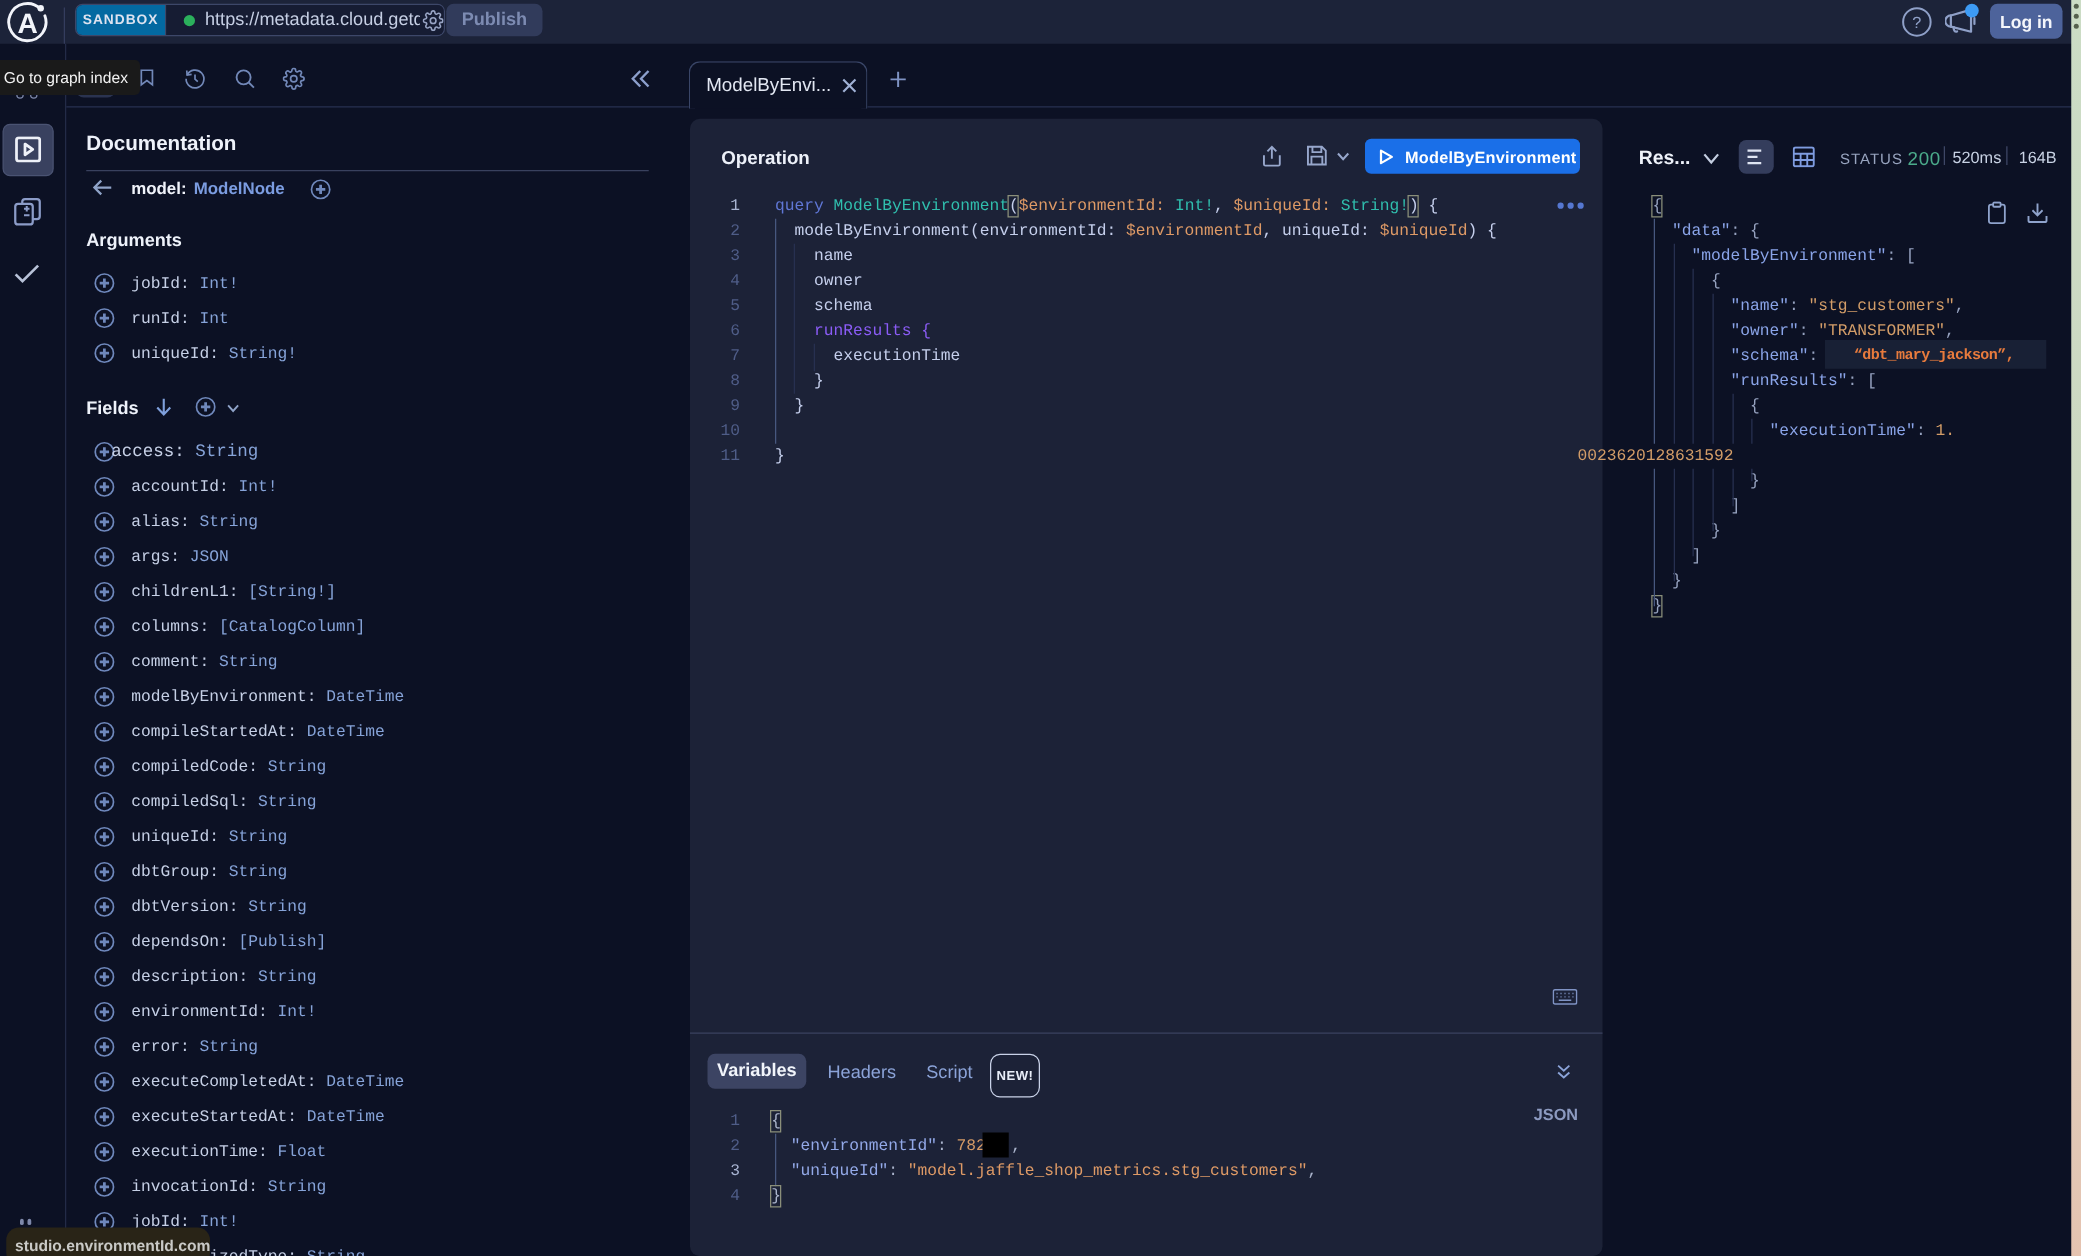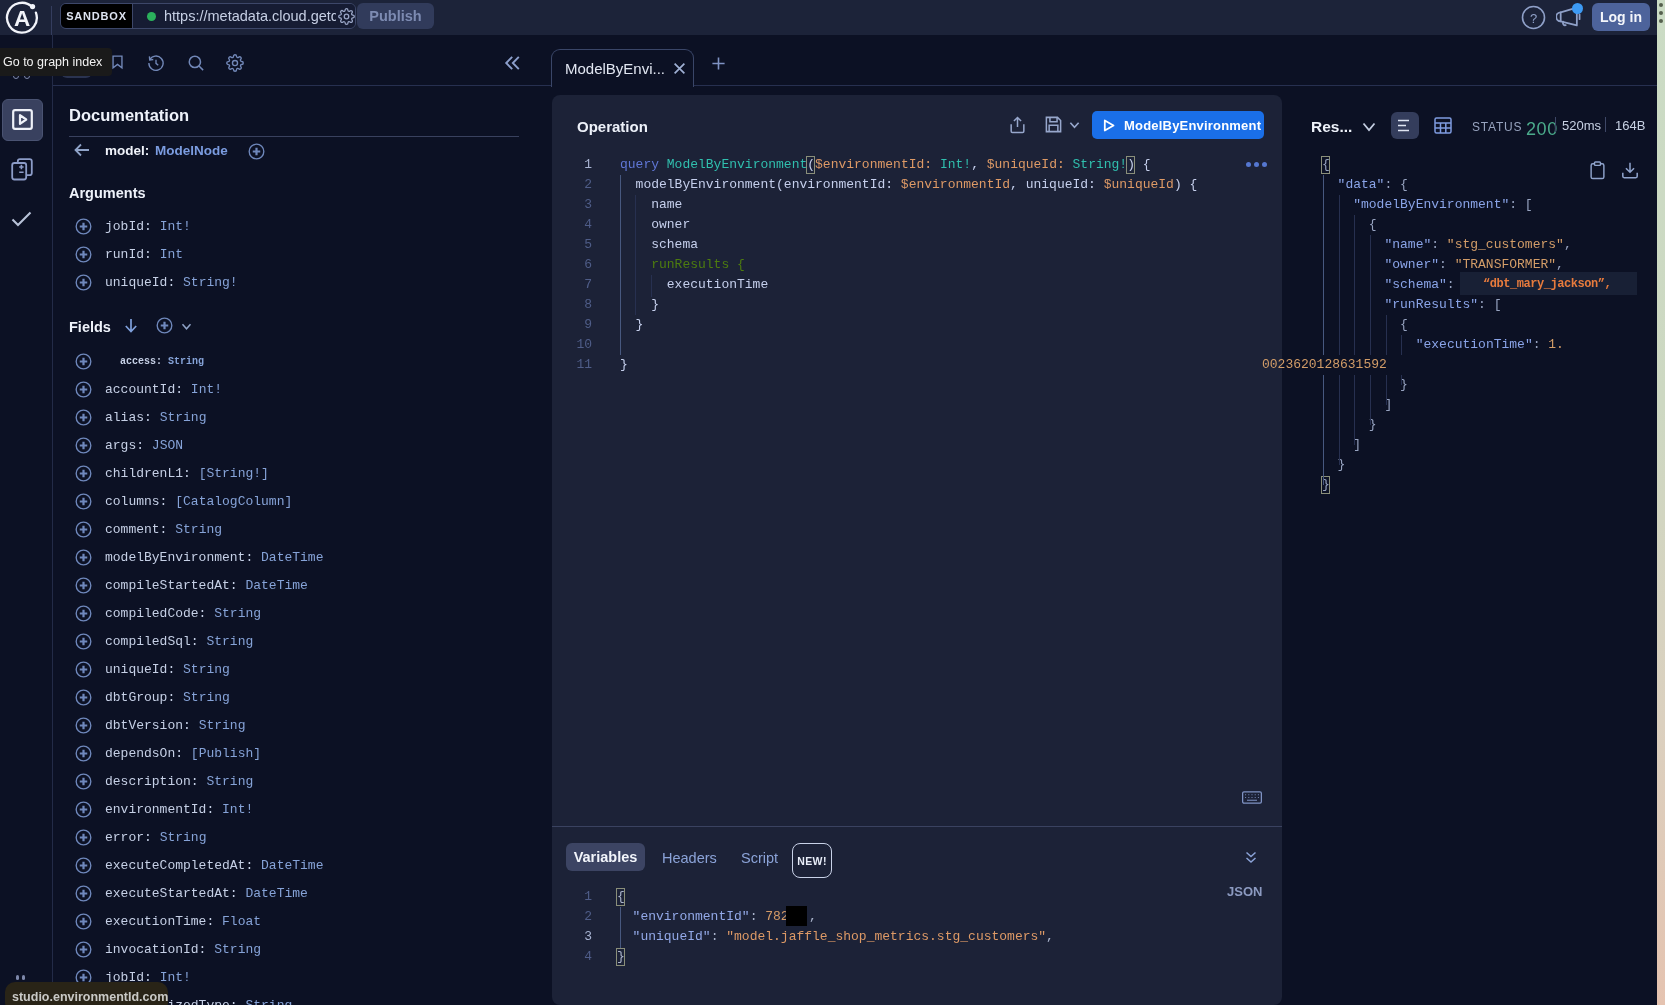--- a/index.html
+++ b/index.html
@@ -16,21 +16,21 @@
 <div class="abs" style="left:0;top:0;width:1665px;height:35px;background:#1c2339;"></div>
 <div class="abs" style="left:51px;top:6px;width:1px;height:29px;background:#343d5e;"></div>
 
 <svg class="abs" style="left:4px;top:0px;" width="38" height="36" viewBox="0 0 38 36">
   <path d="M 31.90 12.60 A 14.9 14.9 0 1 1 28.25 6.98" fill="none" stroke="#f2f4fa" stroke-width="2.3" stroke-linecap="round"></path>
   <circle cx="28.55" cy="6.58" r="2.6" fill="#f2f4fa"></circle>
   <text x="18.2" y="26" font-size="22.5" font-weight="bold" fill="#f2f4fa" text-anchor="middle" font-family="Liberation Sans">A</text>
 </svg>
 
 <div class="abs" style="left:60px;top:3px;width:296px;height:26px;border:1px solid #3d4769;border-radius:6px;overflow:hidden;display:flex;">
-  <div style="width:88px;background:#000000;border-right:1px solid #3d4769;display:flex;align-items:center;justify-content:center;">
+  <div style="width:88px;background:#0369a1;border-right:1px solid #3d4769;display:flex;align-items:center;justify-content:center;">
     <span style="font-size:11px;font-weight:bold;letter-spacing:0.8px;color:#dde3f0;">SANDBOX</span>
   </div>
   <div style="flex:1;display:flex;align-items:center;padding-left:14px;background:#161c33;">
     <span style="width:9px;height:9px;border-radius:50%;background:#2bb05c;"></span>
     <span style="margin-left:8px;font-size:14.5px;color:#c6cfe4;white-space:nowrap;overflow:hidden;width:172px;">https://metadata.cloud.getd</span>
     <svg width="17" height="17" viewBox="0 0 24 24" fill="none" stroke="#98a4c4" stroke-width="1.8" style="margin-left:2px;">
       <circle cx="12" cy="12" r="3.2"></circle>
       <path d="M19.4 15a1.65 1.65 0 0 0 .33 1.82l.06.06a2 2 0 1 1-2.83 2.83l-.06-.06a1.65 1.65 0 0 0-1.82-.33 1.65 1.65 0 0 0-1 1.51V21a2 2 0 1 1-4 0v-.09A1.65 1.65 0 0 0 9 19.4a1.65 1.65 0 0 0-1.82.33l-.06.06a2 2 0 1 1-2.83-2.83l.06-.06a1.65 1.65 0 0 0 .33-1.82 1.65 1.65 0 0 0-1.51-1H3a2 2 0 1 1 0-4h.09A1.65 1.65 0 0 0 4.6 9a1.65 1.65 0 0 0-.33-1.82l-.06-.06a2 2 0 1 1 2.83-2.83l.06.06a1.65 1.65 0 0 0 1.82.33H9a1.65 1.65 0 0 0 1-1.51V3a2 2 0 1 1 4 0v.09a1.65 1.65 0 0 0 1 1.51 1.65 1.65 0 0 0 1.82-.33l.06-.06a2 2 0 1 1 2.83 2.83l-.06.06a1.65 1.65 0 0 0-.33 1.82V9a1.65 1.65 0 0 0 1.51 1H21a2 2 0 1 1 0 4h-.09a1.65 1.65 0 0 0-1.51 1z"></path>
     </svg>
   </div>
@@ -152,21 +152,21 @@
       <circle cx="10" cy="10" r="8.6" stroke-width="1.6"></circle>
       <path d="M10 5.6 V14.4 M5.6 10 H14.4" stroke-width="2.6"></path>
     </svg>
 <svg class="abs" style="left:181px;top:323px;" width="11" height="8" viewBox="0 0 12 9" fill="none" stroke="#8fa3c8" stroke-width="1.7">
       <path d="M1.5 1.5 L6 6.5 L10.5 1.5"></path>
     </svg>
 <svg class="abs" style="left:75px;top:353px;" width="17" height="17" viewBox="0 0 20 20" fill="none" stroke="#6f88bc" stroke-width="1.64706">
       <circle cx="10" cy="10" r="8.6" stroke-width="1.6"></circle>
       <path d="M10 5.6 V14.4 M5.6 10 H14.4" stroke-width="2.6"></path>
     </svg>
-<div class="abs mono" style="left:120px;top:353px;font-size:10px;line-height:18px;font-weight:bold;"><span style="color:#c6d0e6;">access:</span> <span style="color:#86a3d8;">String</span></div>
+<div class="abs mono" style="left:89px;top:353px;font-size:14px;line-height:18px;"><span style="color:#c6d0e6;">access:</span> <span style="color:#86a3d8;">String</span></div>
 <svg class="abs" style="left:75px;top:381px;" width="17" height="17" viewBox="0 0 20 20" fill="none" stroke="#6f88bc" stroke-width="1.64706">
       <circle cx="10" cy="10" r="8.6" stroke-width="1.6"></circle>
       <path d="M10 5.6 V14.4 M5.6 10 H14.4" stroke-width="2.6"></path>
     </svg>
 <div class="abs mono" style="left:105px;top:381px;font-size:13px;line-height:18px;"><span style="color:#c6d0e6;">accountId:</span> <span style="color:#86a3d8;">Int!</span></div>
 <svg class="abs" style="left:75px;top:409px;" width="17" height="17" viewBox="0 0 20 20" fill="none" stroke="#6f88bc" stroke-width="1.64706">
       <circle cx="10" cy="10" r="8.6" stroke-width="1.6"></circle>
       <path d="M10 5.6 V14.4 M5.6 10 H14.4" stroke-width="2.6"></path>
     </svg>
 <div class="abs mono" style="left:105px;top:409px;font-size:13px;line-height:18px;"><span style="color:#c6d0e6;">alias:</span> <span style="color:#86a3d8;">String</span></div>
@@ -306,21 +306,21 @@
 <div class="abs mono cl" style="left:620px;top:155px;"><span style="color:#6077d6;">query </span><span style="color:#30bfae;">ModelByEnvironment</span><span style="color:#c5cfec;">(</span><span style="color:#de9a66;">$environmentId:</span><span style="color:#c5cfec;"> </span><span style="color:#30bfae;">Int!</span><span style="color:#c5cfec;">, </span><span style="color:#de9a66;">$uniqueId:</span><span style="color:#c5cfec;"> </span><span style="color:#30bfae;">String!</span><span style="color:#c5cfec;">)</span><span style="color:#c5cfec;"> {</span></div>
 <div class="abs mono cl" style="left:584.193px;top:175px;color:#4f5d88;">2</div>
 <div class="abs mono cl" style="left:620px;top:175px;"><span style="color:#c5cfec;">  modelByEnvironment(environmentId: </span><span style="color:#de9a66;">$environmentId</span><span style="color:#c5cfec;">, uniqueId: </span><span style="color:#de9a66;">$uniqueId</span><span style="color:#c5cfec;">) {</span></div>
 <div class="abs mono cl" style="left:584.193px;top:195px;color:#4f5d88;">3</div>
 <div class="abs mono cl" style="left:620px;top:195px;"><span style="color:#c5cfec;">    name</span></div>
 <div class="abs mono cl" style="left:584.193px;top:215px;color:#4f5d88;">4</div>
 <div class="abs mono cl" style="left:620px;top:215px;"><span style="color:#c5cfec;margin-top:16px;">    owner</span></div>
 <div class="abs mono cl" style="left:584.193px;top:235px;color:#4f5d88;">5</div>
 <div class="abs mono cl" style="left:620px;top:235px;"><span style="color:#c5cfec;">    schema</span></div>
 <div class="abs mono cl" style="left:584.193px;top:255px;color:#4f5d88;">6</div>
-<div class="abs mono cl" style="left:620px;top:255px;"><span style="color:#4d7c0f;">    runResults {</span></div>
+<div class="abs mono cl" style="left:620px;top:255px;"><span style="color:#8b5cf6;">    runResults {</span></div>
 <div class="abs mono cl" style="left:584.193px;top:275px;color:#4f5d88;">7</div>
 <div class="abs mono cl" style="left:620px;top:275px;"><span style="color:#c5cfec;">      executionTime</span></div>
 <div class="abs mono cl" style="left:584.193px;top:295px;color:#4f5d88;">8</div>
 <div class="abs mono cl" style="left:620px;top:295px;"><span style="color:#c5cfec;">    }</span></div>
 <div class="abs mono cl" style="left:584.193px;top:315px;color:#4f5d88;">9</div>
 <div class="abs mono cl" style="left:620px;top:315px;"><span style="color:#c5cfec;">  }</span></div>
 <div class="abs mono cl" style="left:576.387px;top:335px;color:#4f5d88;">10</div>
 <div class="abs mono cl" style="left:576.387px;top:355px;color:#4f5d88;">11</div>
 <div class="abs mono cl" style="left:620px;top:355px;"><span style="color:#c5cfec;">}</span></div>
 <div class="abs" style="left:806.358px;top:156px;width:8.8066px;height:18px;border:1px solid #8a8f7a;"></div>
@@ -378,21 +378,21 @@
     </svg>
 <div class="abs" style="left:1391px;top:112px;width:28px;height:27px;background:#343d5c;border-radius:6px;"></div>
 <svg class="abs" style="left:1397px;top:119px;" width="16" height="13" viewBox="0 0 16 13" fill="none" stroke="#dfe5f2" stroke-width="1.7">
       <path d="M1 1.5 h11 M1 6.5 h8 M1 11.5 h11"></path>
     </svg>
 <svg class="abs" style="left:1434px;top:117px;" width="18" height="17" viewBox="0 0 18 17" fill="none" stroke="#7f9ce0" stroke-width="1.5">
       <rect x="1" y="1" width="16" height="15" rx="1.5"></rect>
       <path d="M1 6 h16 M1 11 h16 M6.5 6 v10 M11.8 6 v10"></path>
     </svg>
 <div class="abs" style="left:1472px;top:119.5px;font-size:12px;letter-spacing:0.8px;color:#98a4bf;">STATUS</div>
-<div class="abs" style="left:1526px;top:119px;font-size:18px;letter-spacing:0.6px;color:#4bab8b;">200</div>
+<div class="abs" style="left:1526px;top:119px;font-size:15px;letter-spacing:0.6px;color:#4bab8b;">200</div>
 <div class="abs" style="left:1554.5px;top:117px;width:1px;height:15px;background:#3e4766;"></div>
 <div class="abs" style="left:1562px;top:118px;font-size:13px;color:#c8d2e4;">520ms</div>
 <div class="abs" style="left:1605px;top:117px;width:1px;height:15px;background:#3e4766;"></div>
 <div class="abs" style="left:1615px;top:118px;font-size:13px;color:#c8d2e4;">164B</div>
 </div>
 <div id="respbody">
 <div class="abs mono cl" style="left:1322px;top:155px;"><span style="color:#97a3c0;">{</span></div>
 <div class="abs" style="left:1321px;top:156px;width:8.8066px;height:18px;border:1px solid #8a8f7a;"></div>
 <div class="abs mono cl" style="left:1337.61px;top:175px;"><span style="color:#8aa4e8;">"data"</span><span style="color:#97a3c0;">: {</span></div>
 <div class="abs mono cl" style="left:1353.23px;top:195px;"><span style="color:#8aa4e8;">"modelByEnvironment"</span><span style="color:#97a3c0;">: [</span></div>

